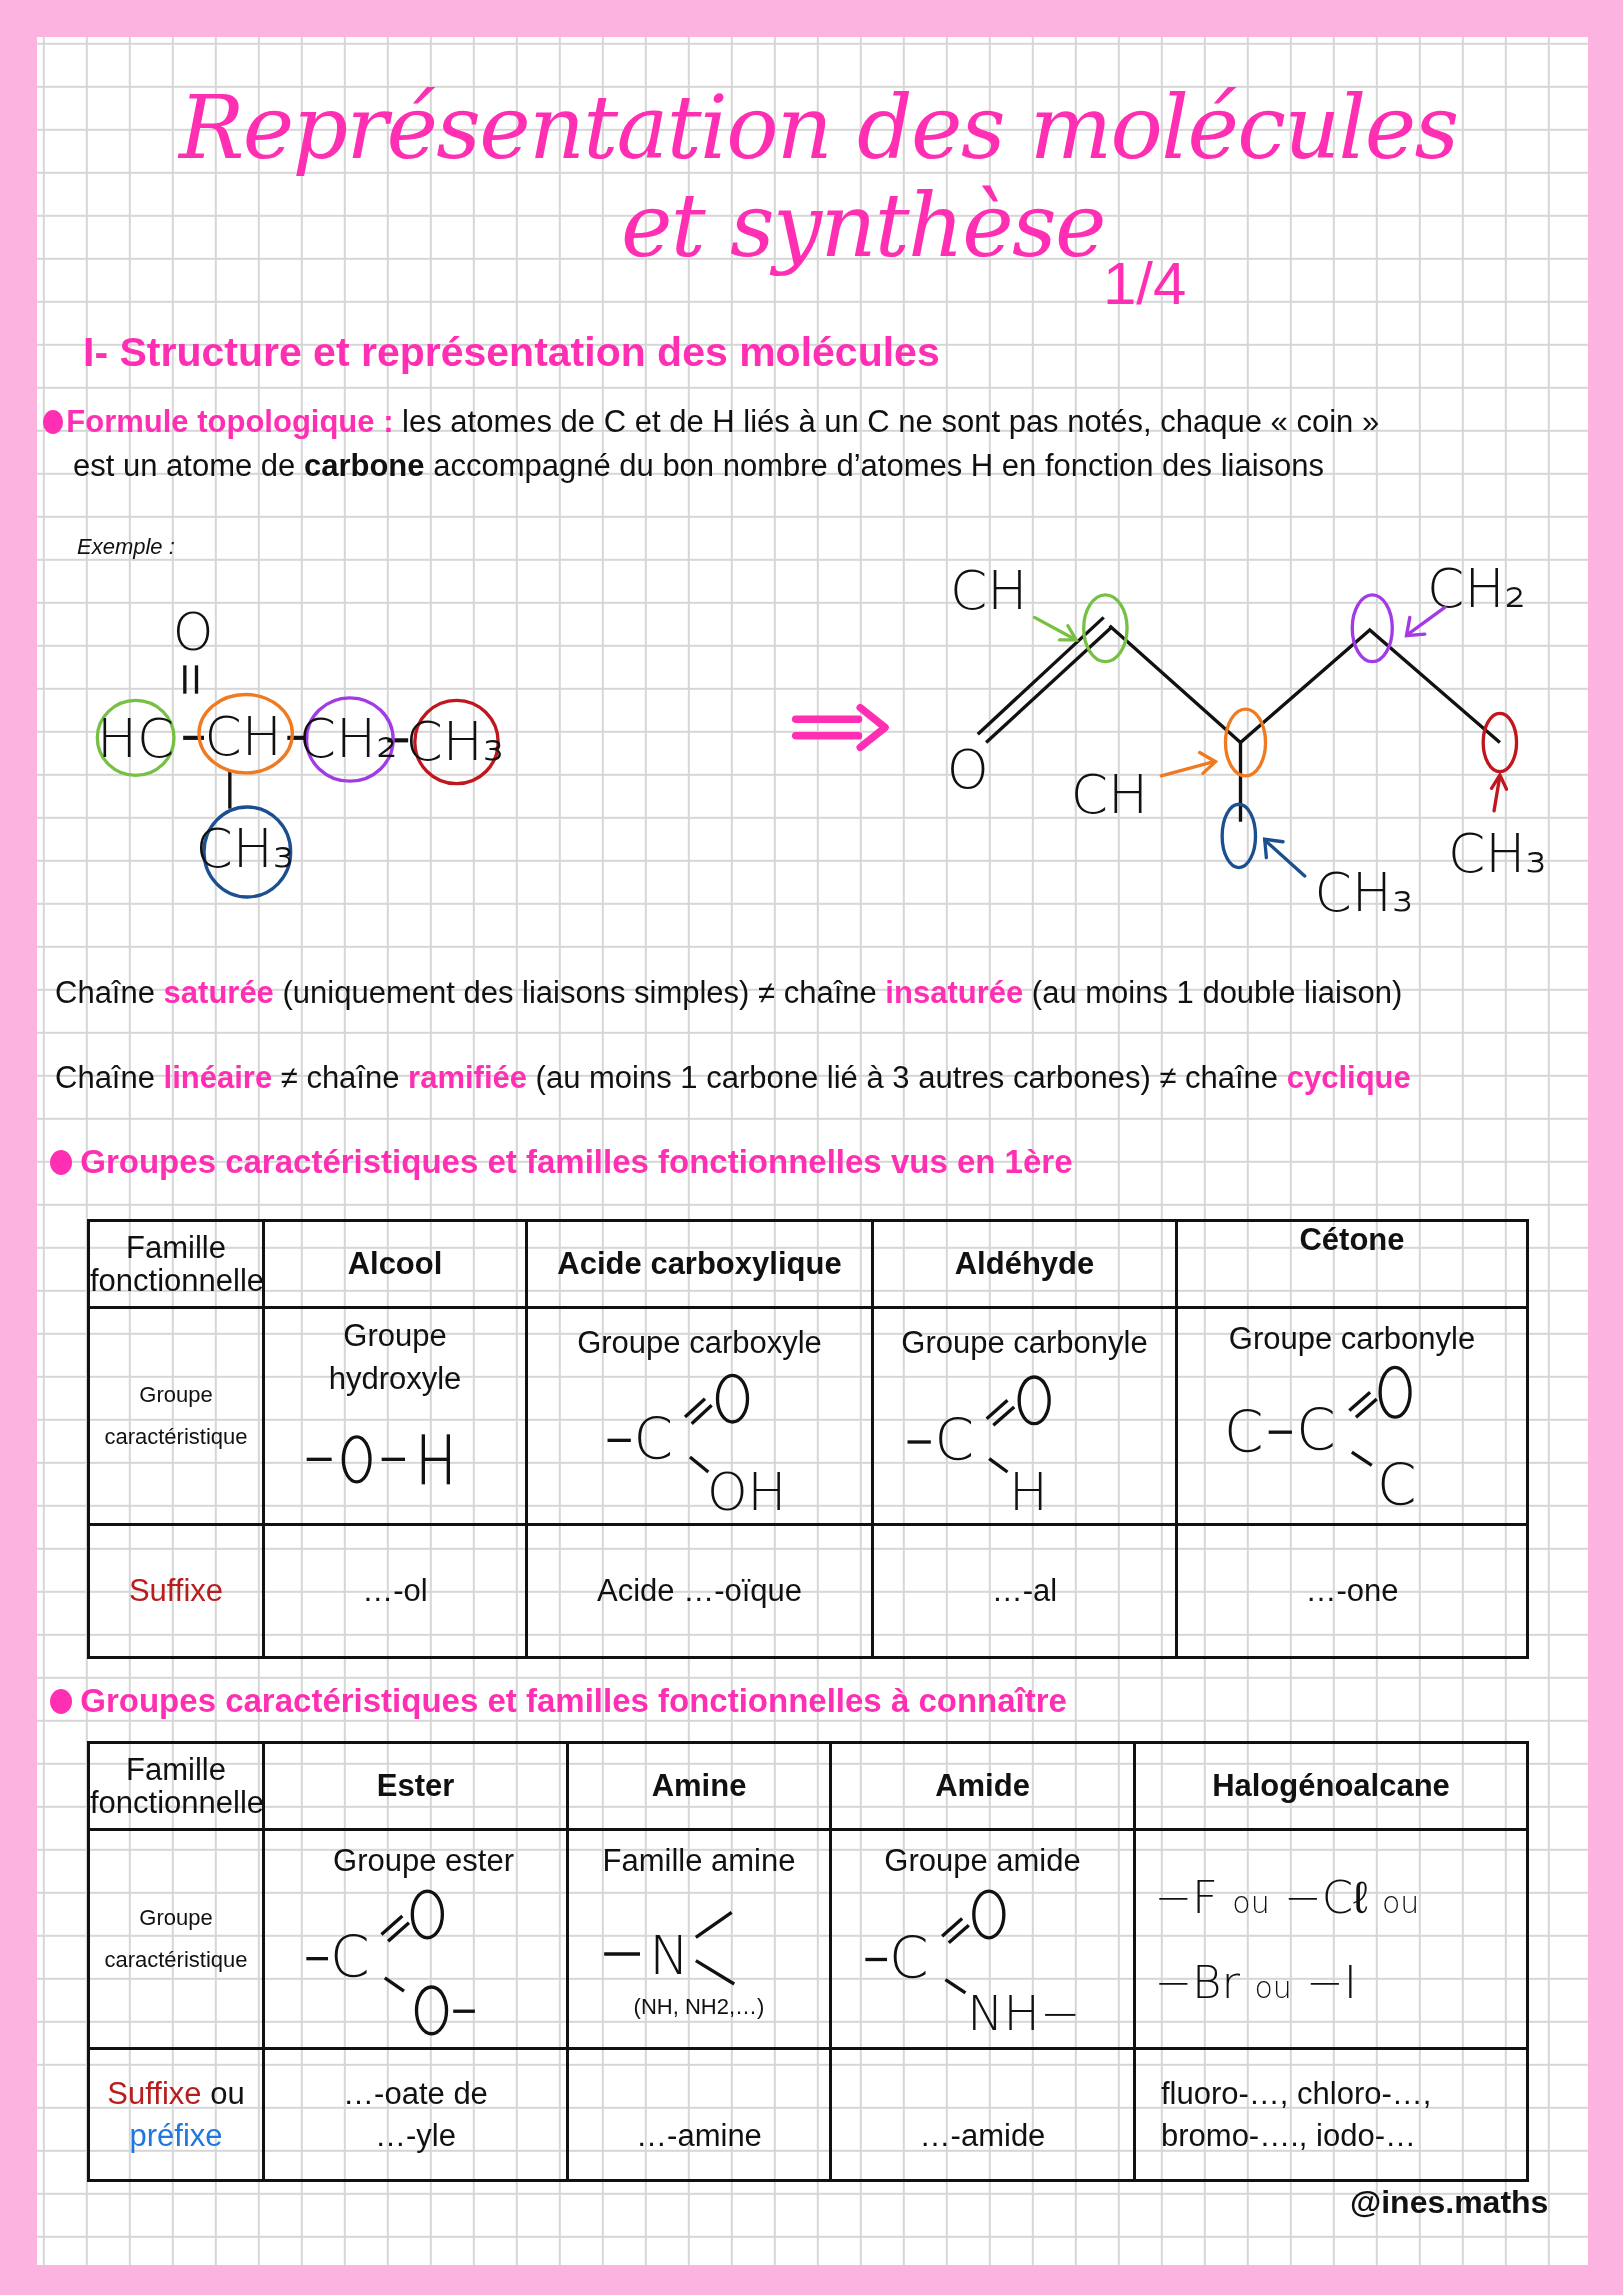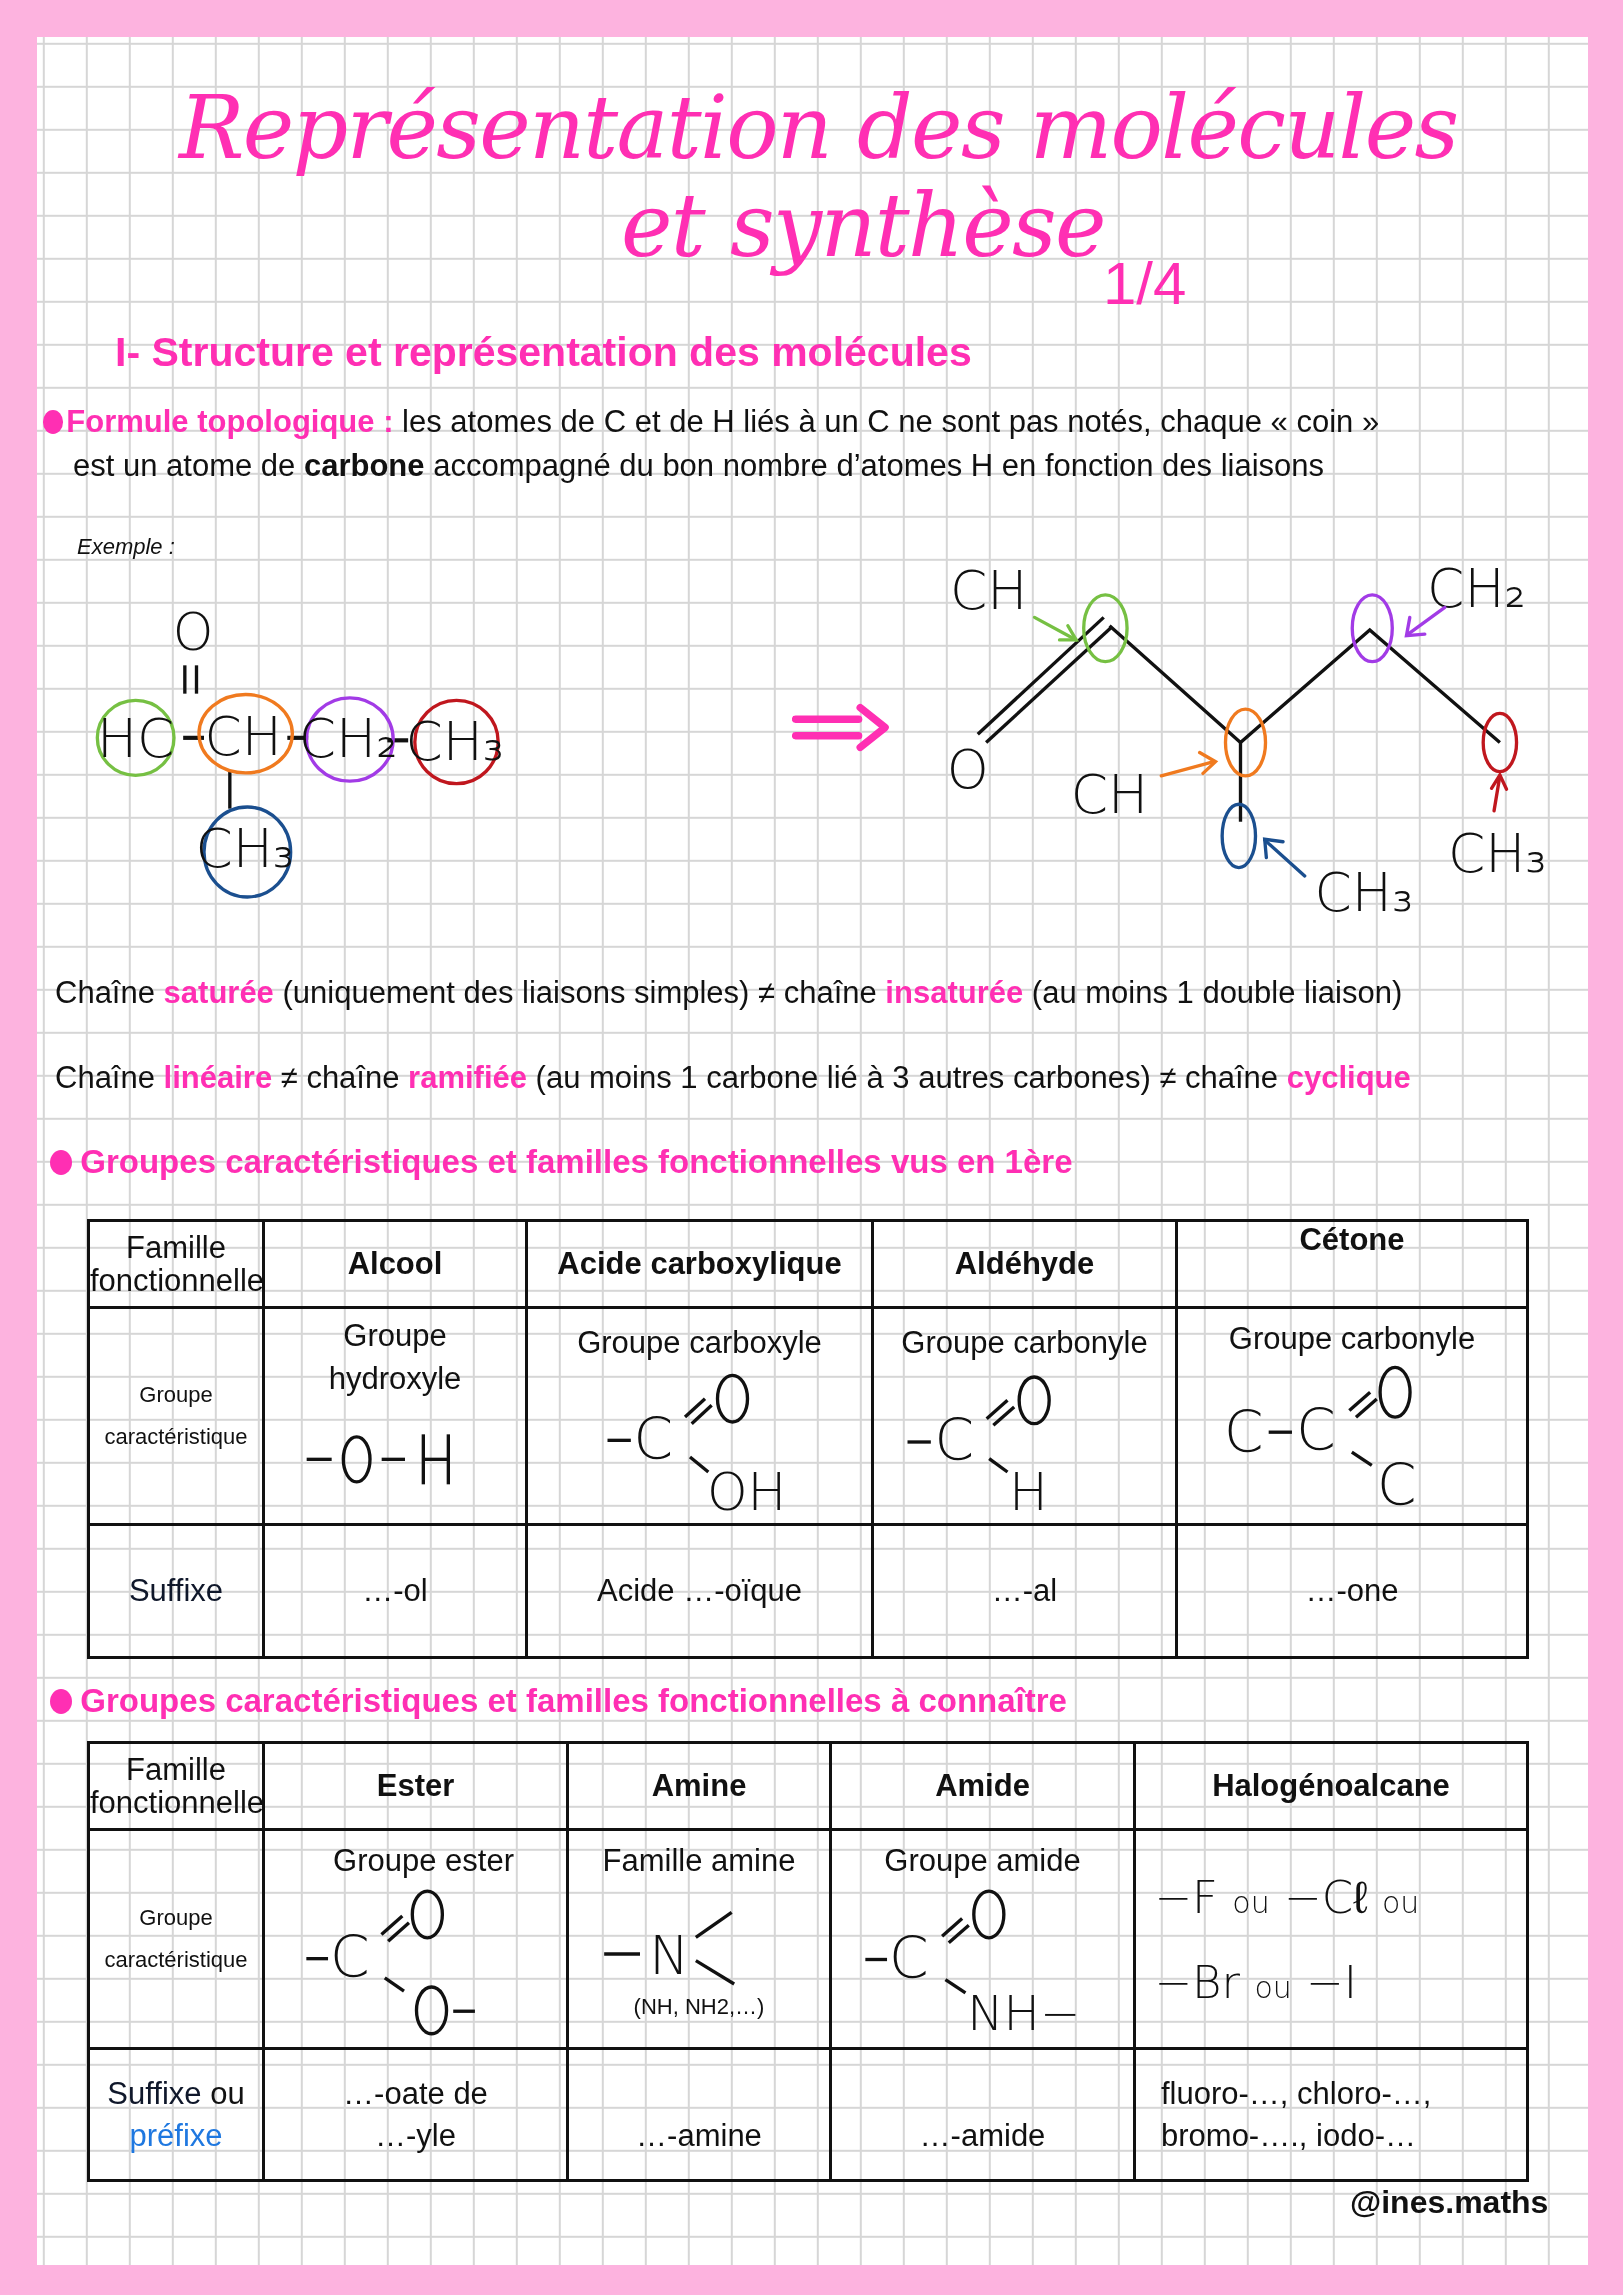--- a/index.html
+++ b/index.html
@@ -37,36 +37,36 @@
     position: absolute; border-collapse: collapse; table-layout: fixed;
     background: transparent;
   }
   table.chem td {
     border: 3.3px solid #111; text-align: center; vertical-align: middle; padding: 0;
     font-size: 31px;
   }
   td.rowhead { font-size: 25px; line-height: 33px; }
   td.rowhead.small { font-size: 22px; line-height: 42px; }
   td.colhead { font-weight: bold; font-size: 32px; }
-  .green { color: #0f172a; }
+  .green { color: #b91c1c; }
   .blue { color: #1f78e0; }
   .cell-inner { position: relative; width: 100%; height: 100%; }
   .grp-label { font-size: 31px; line-height: 43px; }
   .credit { font-weight: bold; font-size: 32px; }
 </style>
 </head>
 <body>
 
 <div class="paper"></div>
 
 <div class="abs title" style="left:179px; top:77px;">Représentation des molécules</div>
 <div class="abs title" style="left:621px; top:175px;">et synthèse</div>
 <div class="abs fraction" style="left:1103px; top:249px;">1/4</div>
 
-<div class="abs h1" style="left:83px; top:329px;margin-left:32px;">I- Structure et représentation des molécules</div>
+<div class="abs h1" style="left:83px; top:329px;">I- Structure et représentation des molécules</div>
 
 <div class="abs para" style="left:43px; top:400px;">
   <span class="bullet" style="width:20px;height:23.4px;margin-right:3.3px;"></span><span class="pink">Formule topologique :</span><span> les atomes de C et de H liés à un C ne sont pas notés, chaque « coin »</span>
 </div>
 <div class="abs para" style="left:73px; top:444px;">
   <span>est un atome de </span><b>carbone</b><span> accompagné du bon nombre d’atomes H en fonction des liaisons</span>
 </div>
 
 <div class="abs italic" style="left:77px; top:534px;">Exemple :</div>
 

